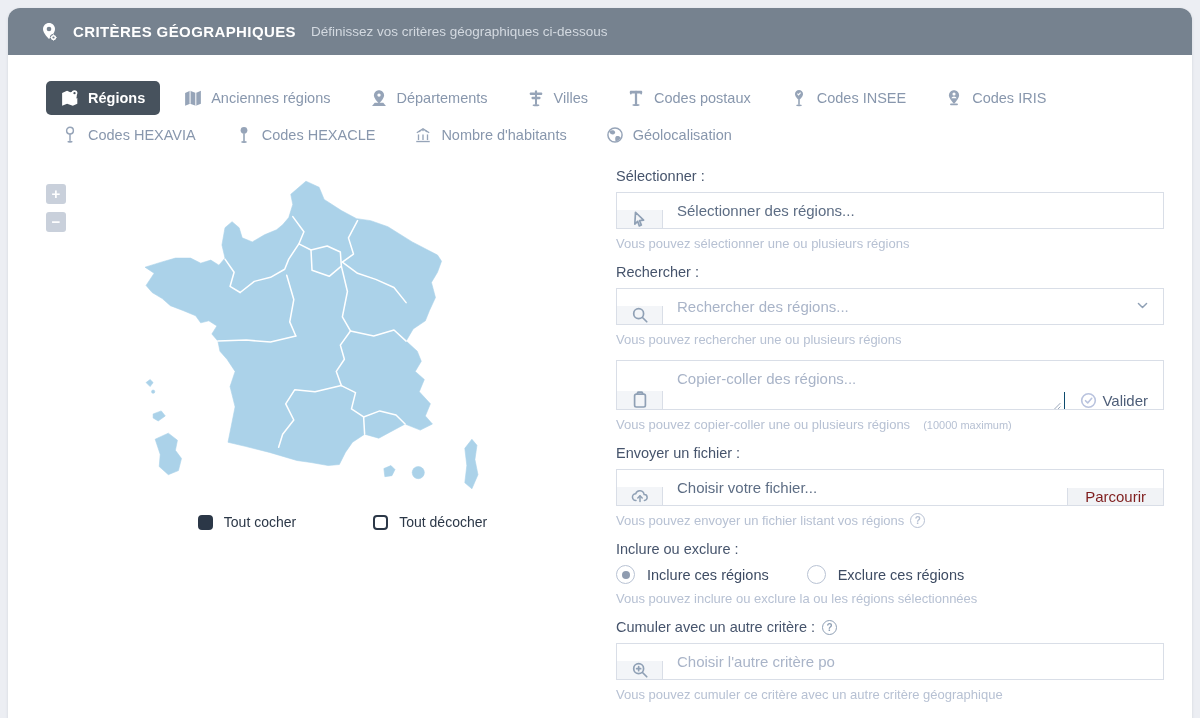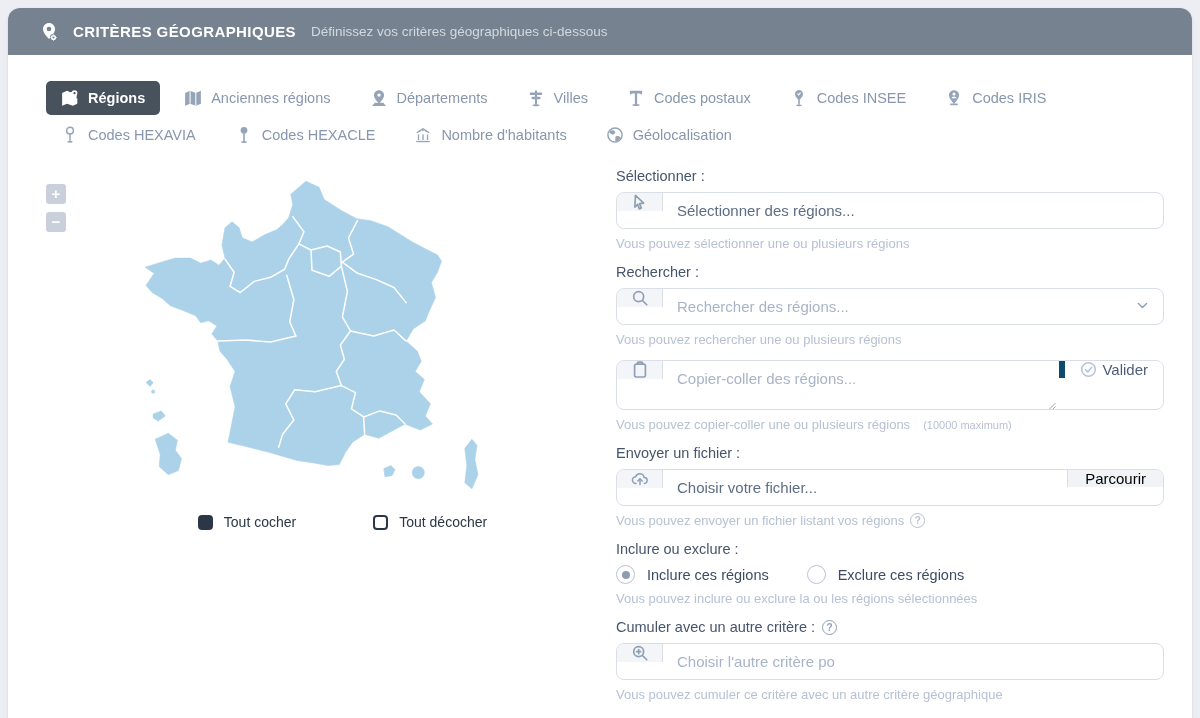--- a/index.html
+++ b/index.html
@@ -61,22 +61,22 @@
   .legend-item { display:flex; align-items:center; gap:11px; cursor:pointer;margin-left:33px; }
   .legend-item .cb { width:15px; height:15px; border-radius:4px; }
   .cb.filled { background:#2b3747; border:2px solid #2b3747; }
   .cb.outline { background:#ffffff; border:2px solid #2b3747; }
   .legend-label { font-size:14px; color:#2b3747; }
   
   .form-col { flex:1; margin-left:10px; max-width:566px; }
   .field { margin-bottom:13px; }
   .field-label { font-size:14.5px; color:#46546c; margin-bottom:8px; display:flex; align-items:center; gap:7px; }
   .input-group {
-    display:flex; align-items:flex-start;
-    border:1px solid #d9dee7; border-radius:8px;
+    display:flex; align-items:flex-end;
+    border:1px solid #d9dee7; border-radius:0;
     background:#ffffff; overflow:hidden;
   }
   .icon-box {
     width:46px; flex:0 0 auto;
     background:#f3f5f8; border-right:1px solid #d9dee7;
     display:flex; align-items:center; justify-content:center;
   }
   .icon-box svg { width:18px; height:18px; stroke:#8fa0b5; fill:none; stroke-width:1.5; stroke-linecap:round; stroke-linejoin:round; }
   .input-group input[type=text], .input-group textarea {
     flex:1; border:none; outline:none; background:transparent;
@@ -87,28 +87,28 @@
   .ph-dark::placeholder { color:#5d6d84; opacity:1; }
   .ph-light::placeholder { color:#a9b4c8; opacity:1; }
   .chevron { align-self:center; margin-right:14px; flex:0 0 auto; }
   .chevron svg { width:13px; height:13px; stroke:#8fa0b5; fill:none; stroke-width:1.8; stroke-linecap:round; stroke-linejoin:round; }
   .field-helper { font-size:13px; color:#b7c1d3; margin-top:7px; display:flex; align-items:center; gap:6px; }
   .helper-suffix { font-size:11px;margin-left:7px; }
   .ta-wrap { position:relative; flex:1; display:flex; }
   .resize-handle { position:absolute; right:3px; bottom:3px; width:9px; height:9px; }
   .resize-handle svg { width:9px; height:9px; stroke:#9aa7bb; stroke-width:1; }
   .btn-valider {
-    border:none; border-left:6px solid #0c4a6e; background:#ffffff;
+    border:none; border-left:1px solid #0c4a6e; background:#ffffff;
     display:flex; align-items:center; gap:5px; padding:0 15px;
     font-family:inherit; font-size:15px; color:#4e5e78; cursor:pointer;
   }
   .btn-valider svg { width:17px; height:17px; stroke:#b9c3de; fill:none; stroke-width:1.6; stroke-linecap:round; stroke-linejoin:round; }
   .btn-parcourir {
     border:none; border-left:1px solid #d9dee7; background:#f1f3f6;
-    padding:0 17px; font-family:inherit; font-size:15px; color:#000000; cursor:pointer;
+    padding:0 17px; font-family:inherit; font-size:15px; color:#7f1d1d; cursor:pointer;
   }
   .radio-row { display:flex; align-items:center; gap:12px; margin-top:0; }
   .radio {
     width:19px; height:19px; border-radius:50%;
     border:1.5px solid #b9c3d4; background:#ffffff;
     display:inline-flex; align-items:center; justify-content:center;
     cursor:pointer; flex:0 0 auto;
   }
   .radio.checked::after { content:""; width:8px; height:8px; border-radius:50%; background:#8f9cb0; }
   .radio-label { font-size:14.5px; color:#3e4c63; }

